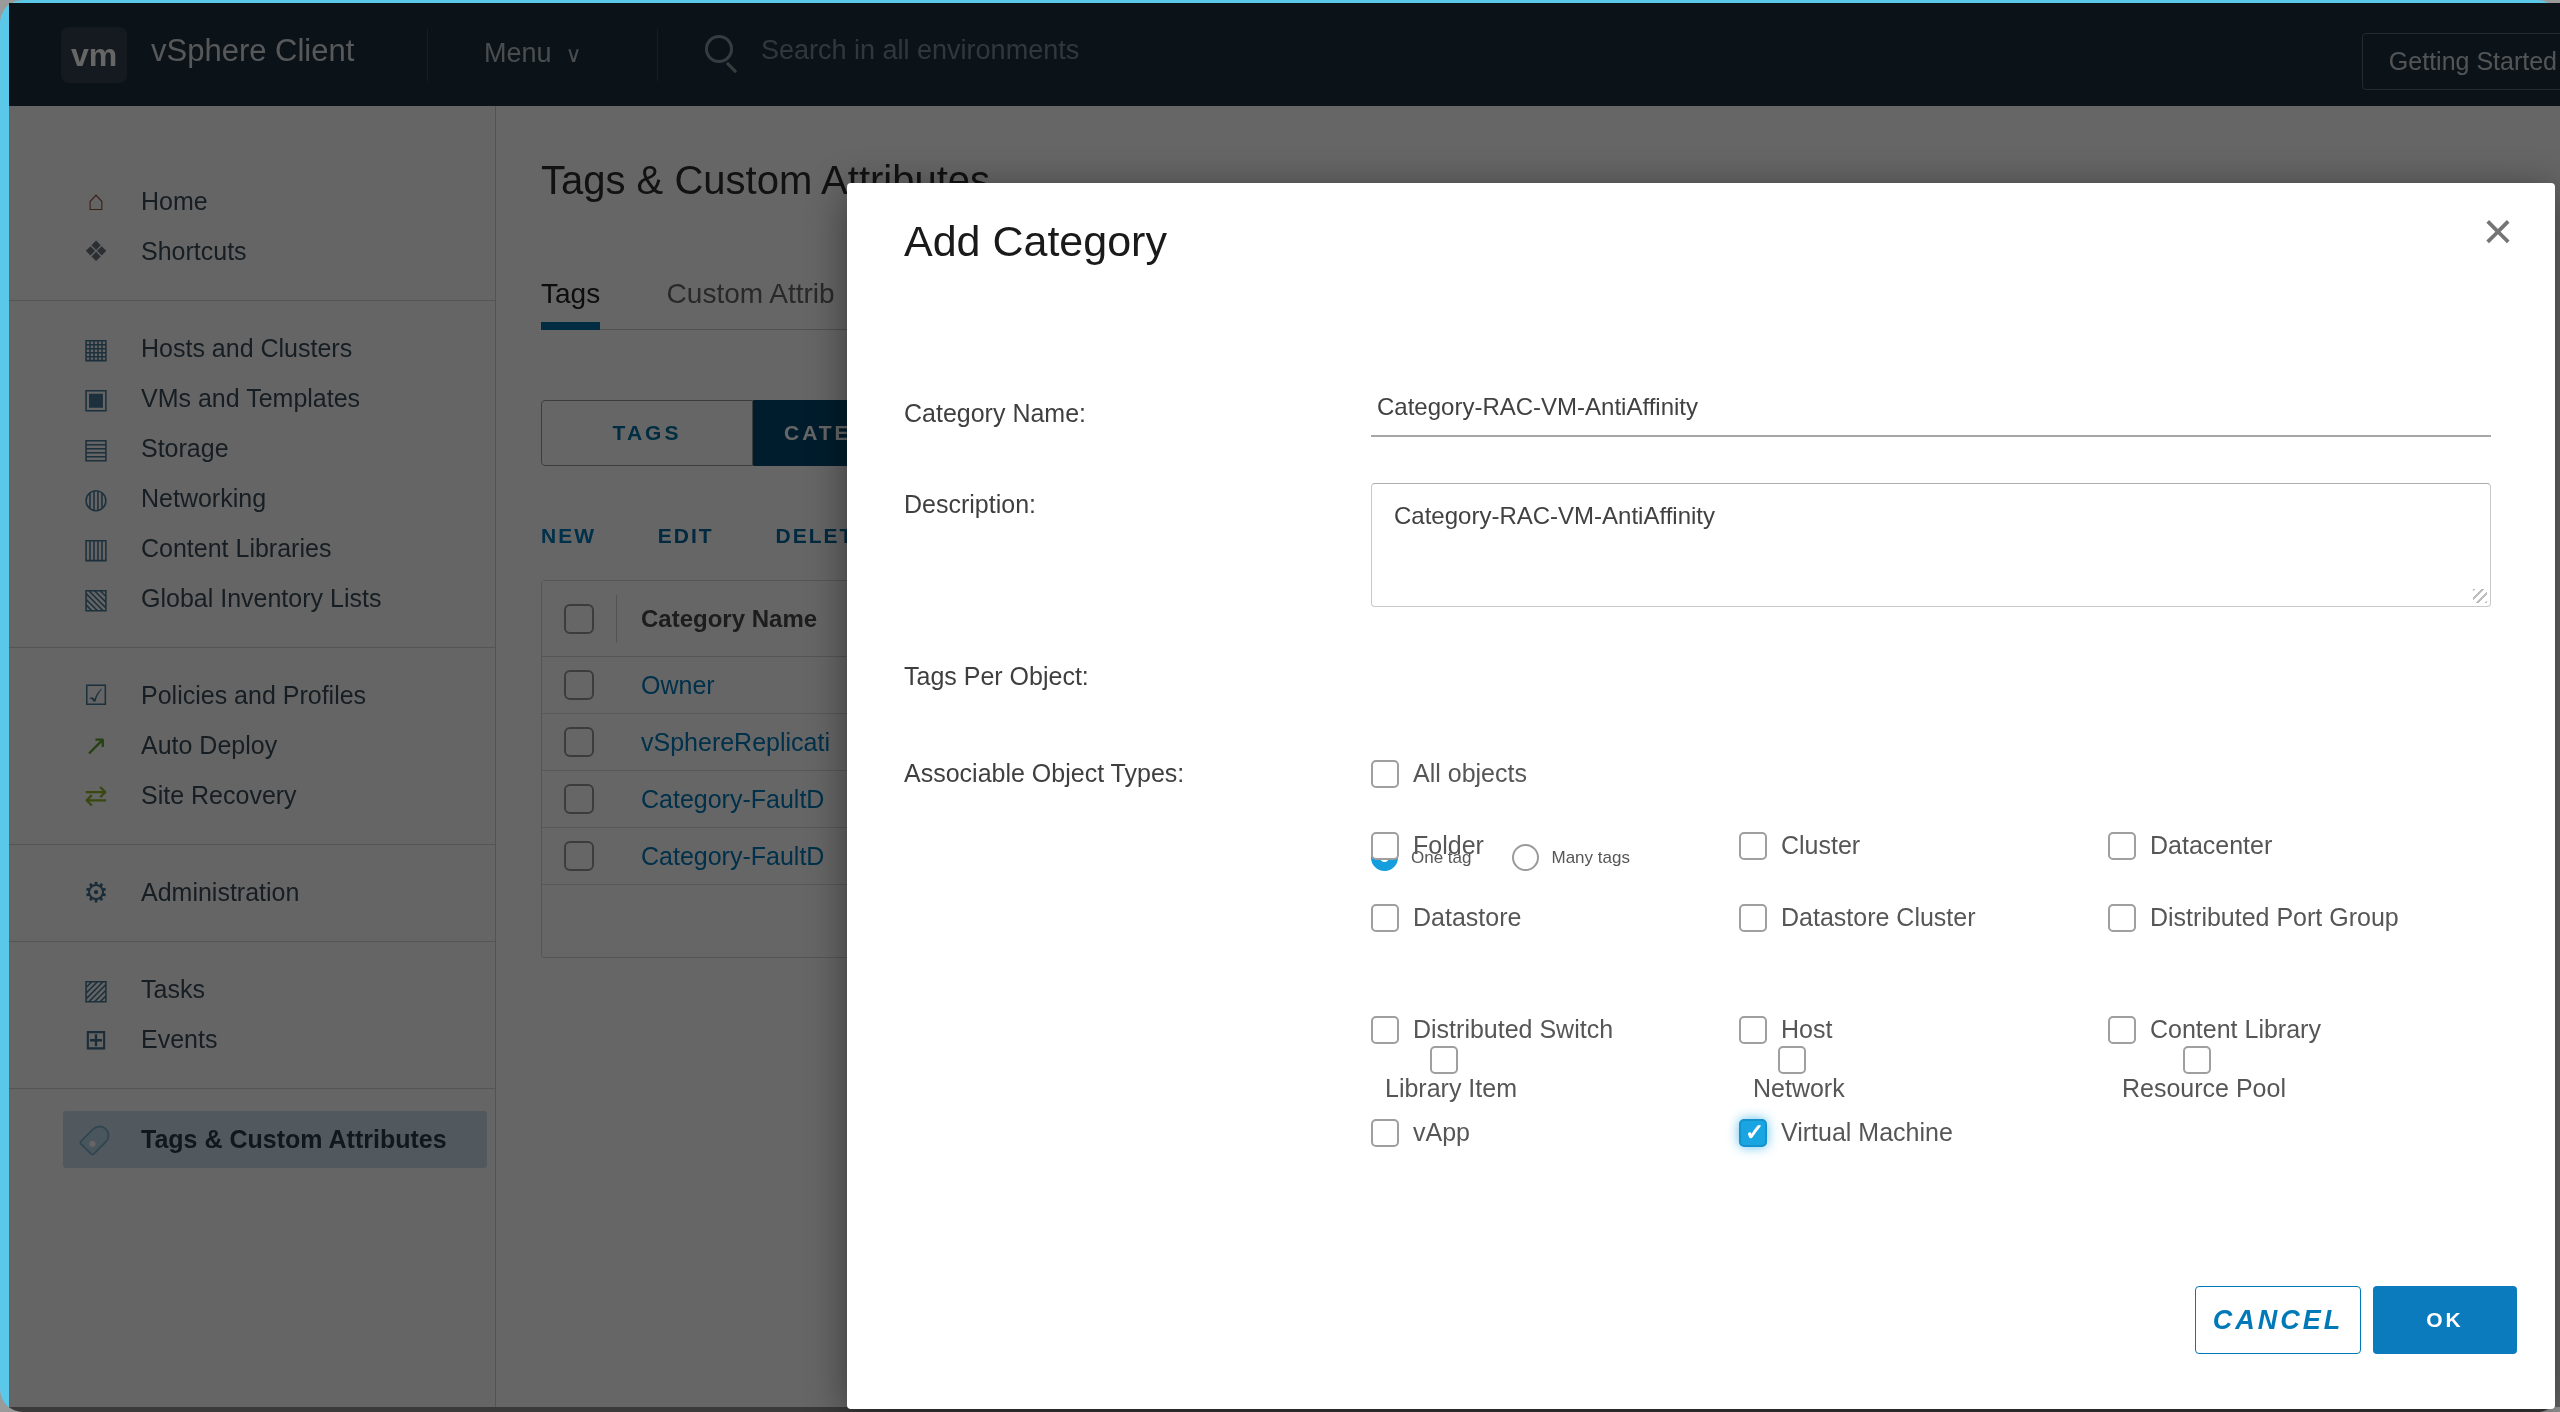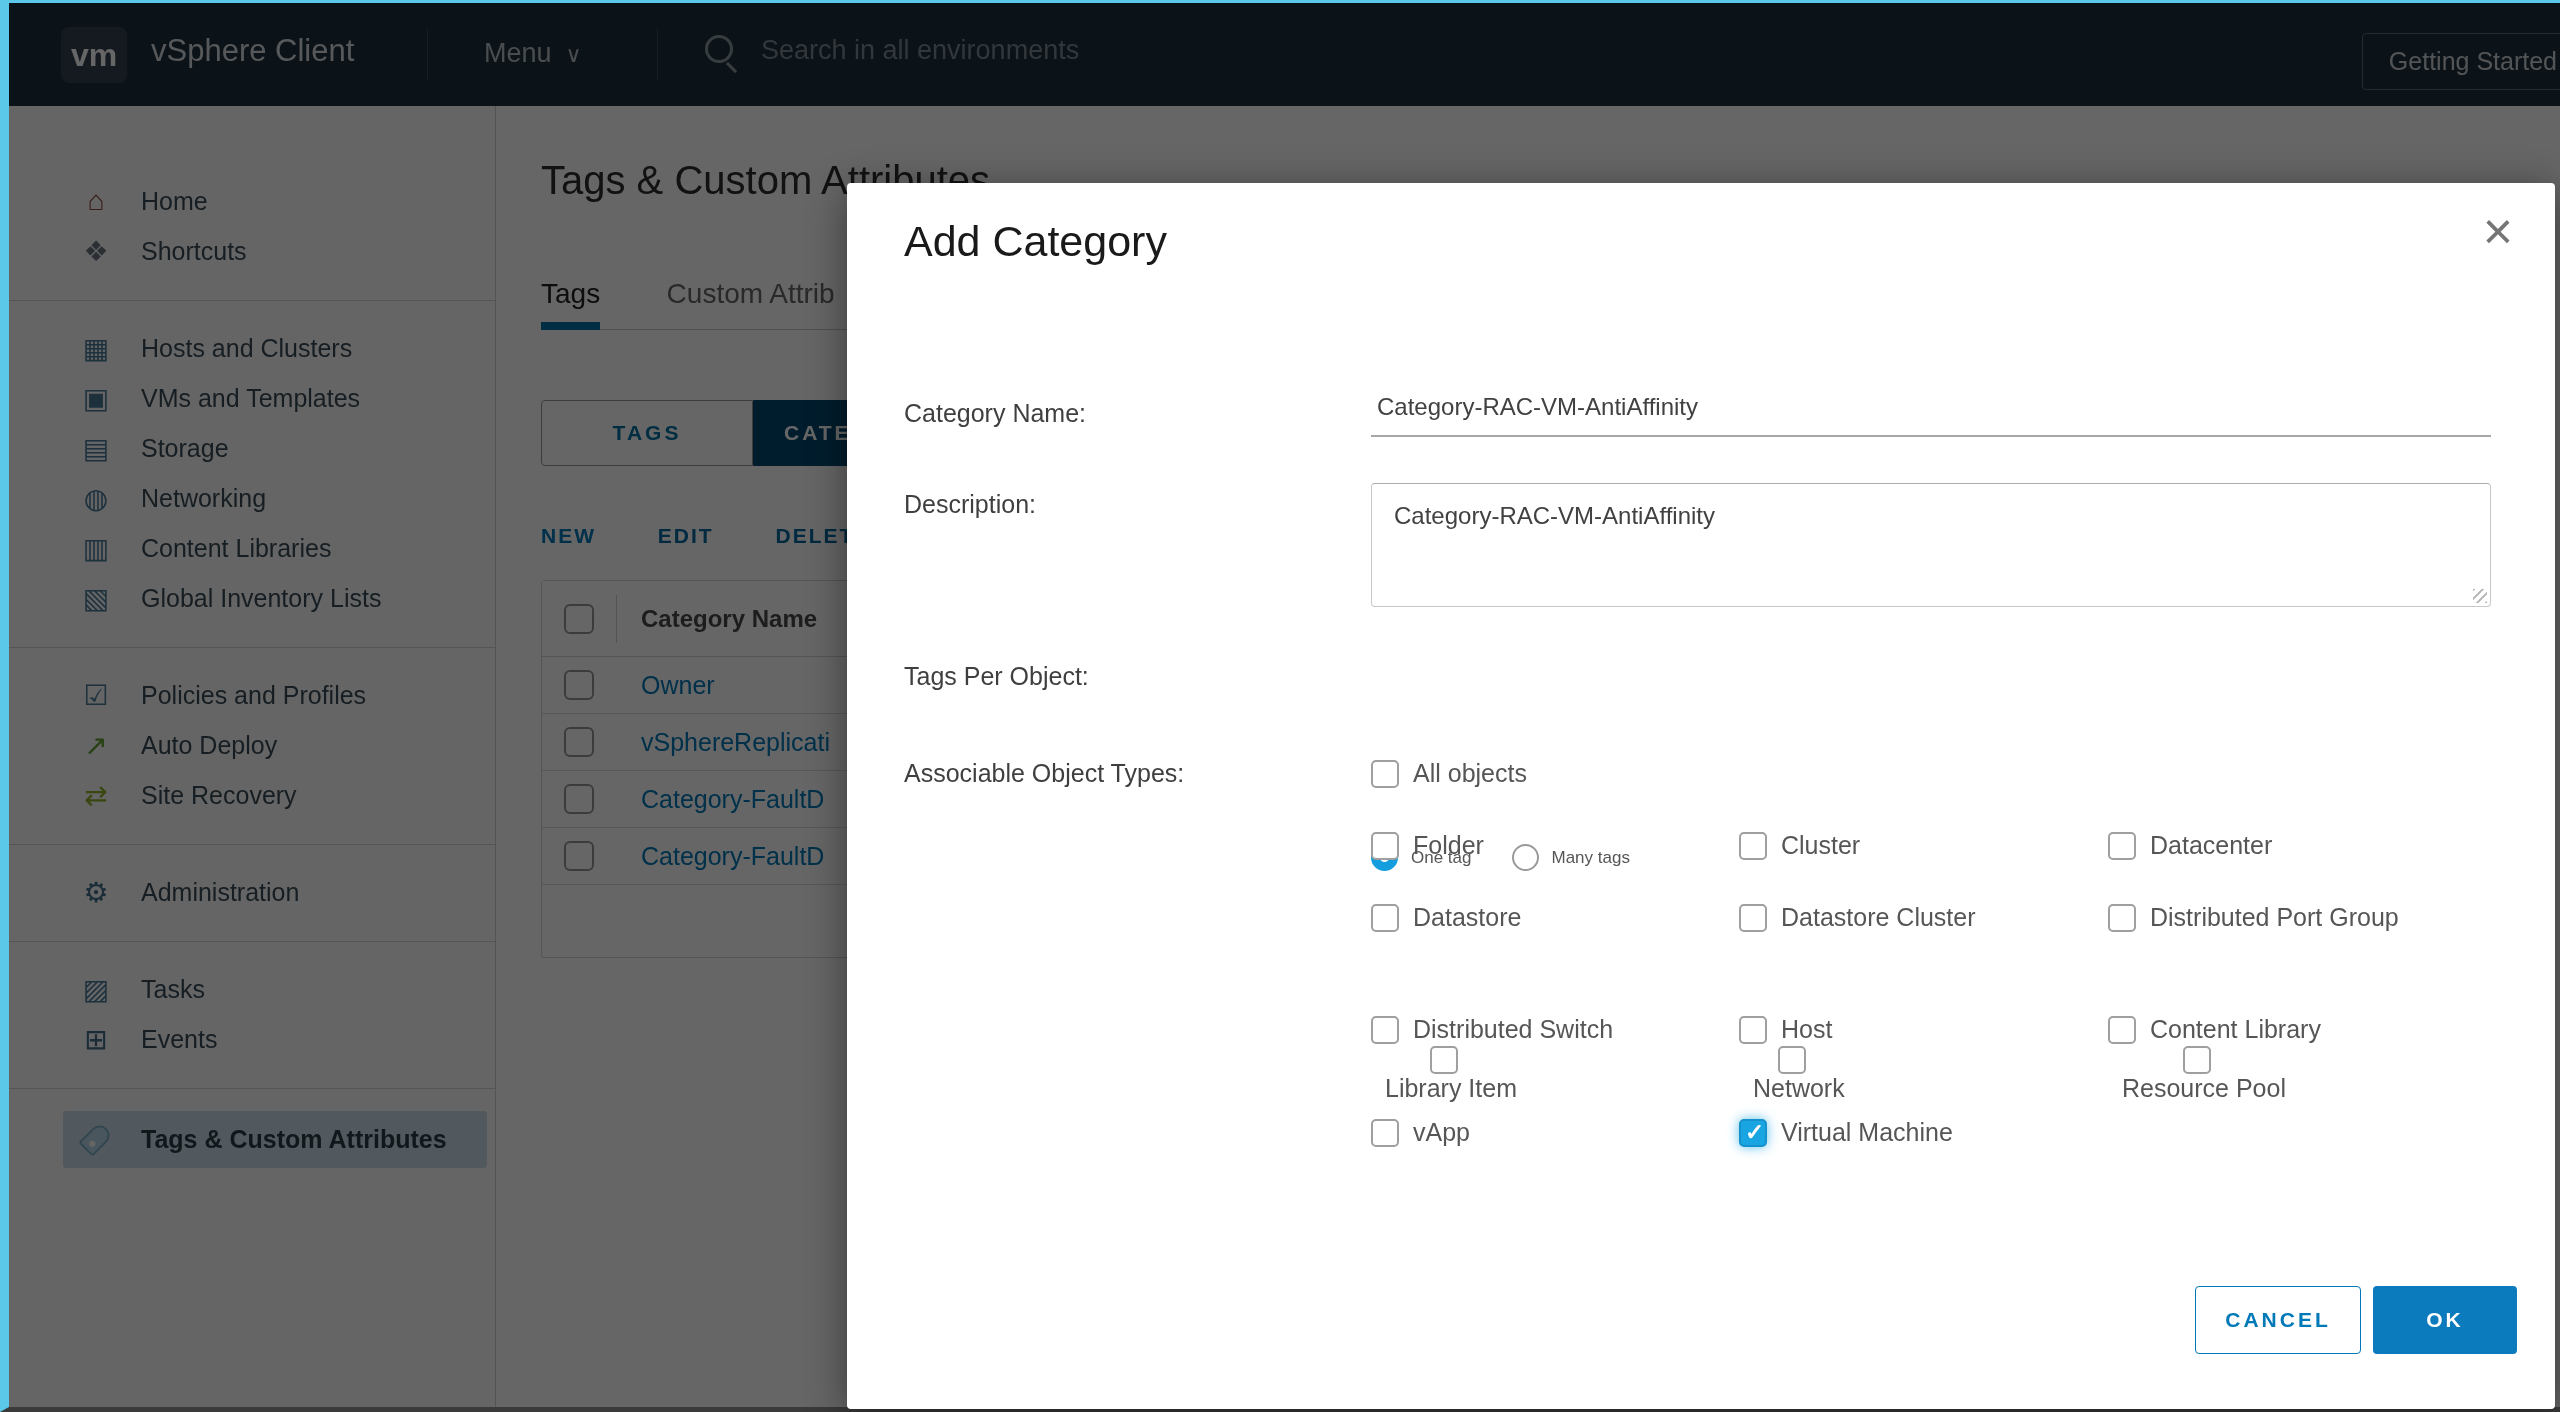--- a/index.html
+++ b/index.html
@@ -1,19 +1,19 @@
 <!DOCTYPE html>
 <html><head>
 <meta charset="utf-8">
 <style>
   * { margin:0; padding:0; box-sizing:border-box; }
   html,body { width:2560px; height:1412px; overflow:hidden;
     font-family:"Liberation Sans", sans-serif; background:#9a9a9a; }
   #frame { position:relative; width:2560px; height:1412px; background:#fff;
-    border-left:9px solid #5bc8e9; border-top:3px solid #5bc8e9; border-bottom:5px solid #3a3a3a; }
+    border-left:9px solid #5bc8e9; border-top:3px solid #5bc8e9; border-bottom:5px solid #3a3a3a;border-radius:23px; }
 
   
   .topbar { position:absolute; left:0; top:0; right:0; height:103px; background:#1d2e3c; }
   .vm-logo { position:absolute; left:52px; top:24px; width:66px; height:56px; border-radius:8px;
     background:rgba(255,255,255,.10); color:#fff; font-weight:bold; font-size:32px;
     display:flex; align-items:center; justify-content:center; }
   .product-name { position:absolute; left:142px; top:30px; font-size:31px; color:#d7dcdf; font-weight:400; }
   .tb-sep { position:absolute; top:26px; width:1px; height:52px; background:#3d4d59; }
   .tb-sep.s1 { left:418px; } .tb-sep.s2 { left:648px; }
   .menu { position:absolute; left:475px; top:35px; font-size:27px; color:#b9c1c6; }
@@ -92,22 +92,22 @@
   .cb { width:28px; height:28px; border:2px solid #9f9f9f; border-radius:5px; background:#fff; flex:0 0 28px; position:relative; }
   .cb.checked { border-color:#1591cc; background:#19a4e2; box-shadow:0 0 12px rgba(43,172,229,.75); }
   .cb.checked:after { content:"\2713"; position:absolute; left:4px; top:-2px; color:#fff; font-size:23px; font-weight:bold; }
   .cb-item { position:absolute; display:flex; align-items:center; }
   .cb-item .cb-label { font-size:25px; color:#565656; margin-left:14px; white-space:nowrap; }
   .all-row { left:524px; top:576px; }
   .col0 { left:524px; } .col1 { left:892px; } .col2 { left:1261px; }
   .row0 { top:648px; } .row1 { top:720px; } .row2 { top:832px; } .row3 { top:863px;flex-direction:column; } .row4 { top:935px; }
   .m-footer { position:absolute; top:1103px; height:68px; right:0; left:0; }
   .btn-cancel { position:absolute; right:194px; width:166px; height:68px; border:1px solid #0079b8; border-radius:4px;
-    background:#fff; color:#0079b8; font-size:21px; font-weight:bold; letter-spacing:3px;
-    display:flex; align-items:center; justify-content:center; }
+    background:#fff; color:#0079b8; font-size:27px; font-weight:bold; letter-spacing:3px;
+    display:flex; align-items:center; justify-content:center;font-style:italic; }
   .btn-ok { position:absolute; right:38px; width:144px; height:68px; border:none; border-radius:4px;
     background:#0b7bbd; color:#fff; font-size:21px; font-weight:bold; letter-spacing:3px;
     display:flex; align-items:center; justify-content:center; }
 </style>
 </head>
 <body>
 
 <div id="frame">
 
   <div class="topbar">

